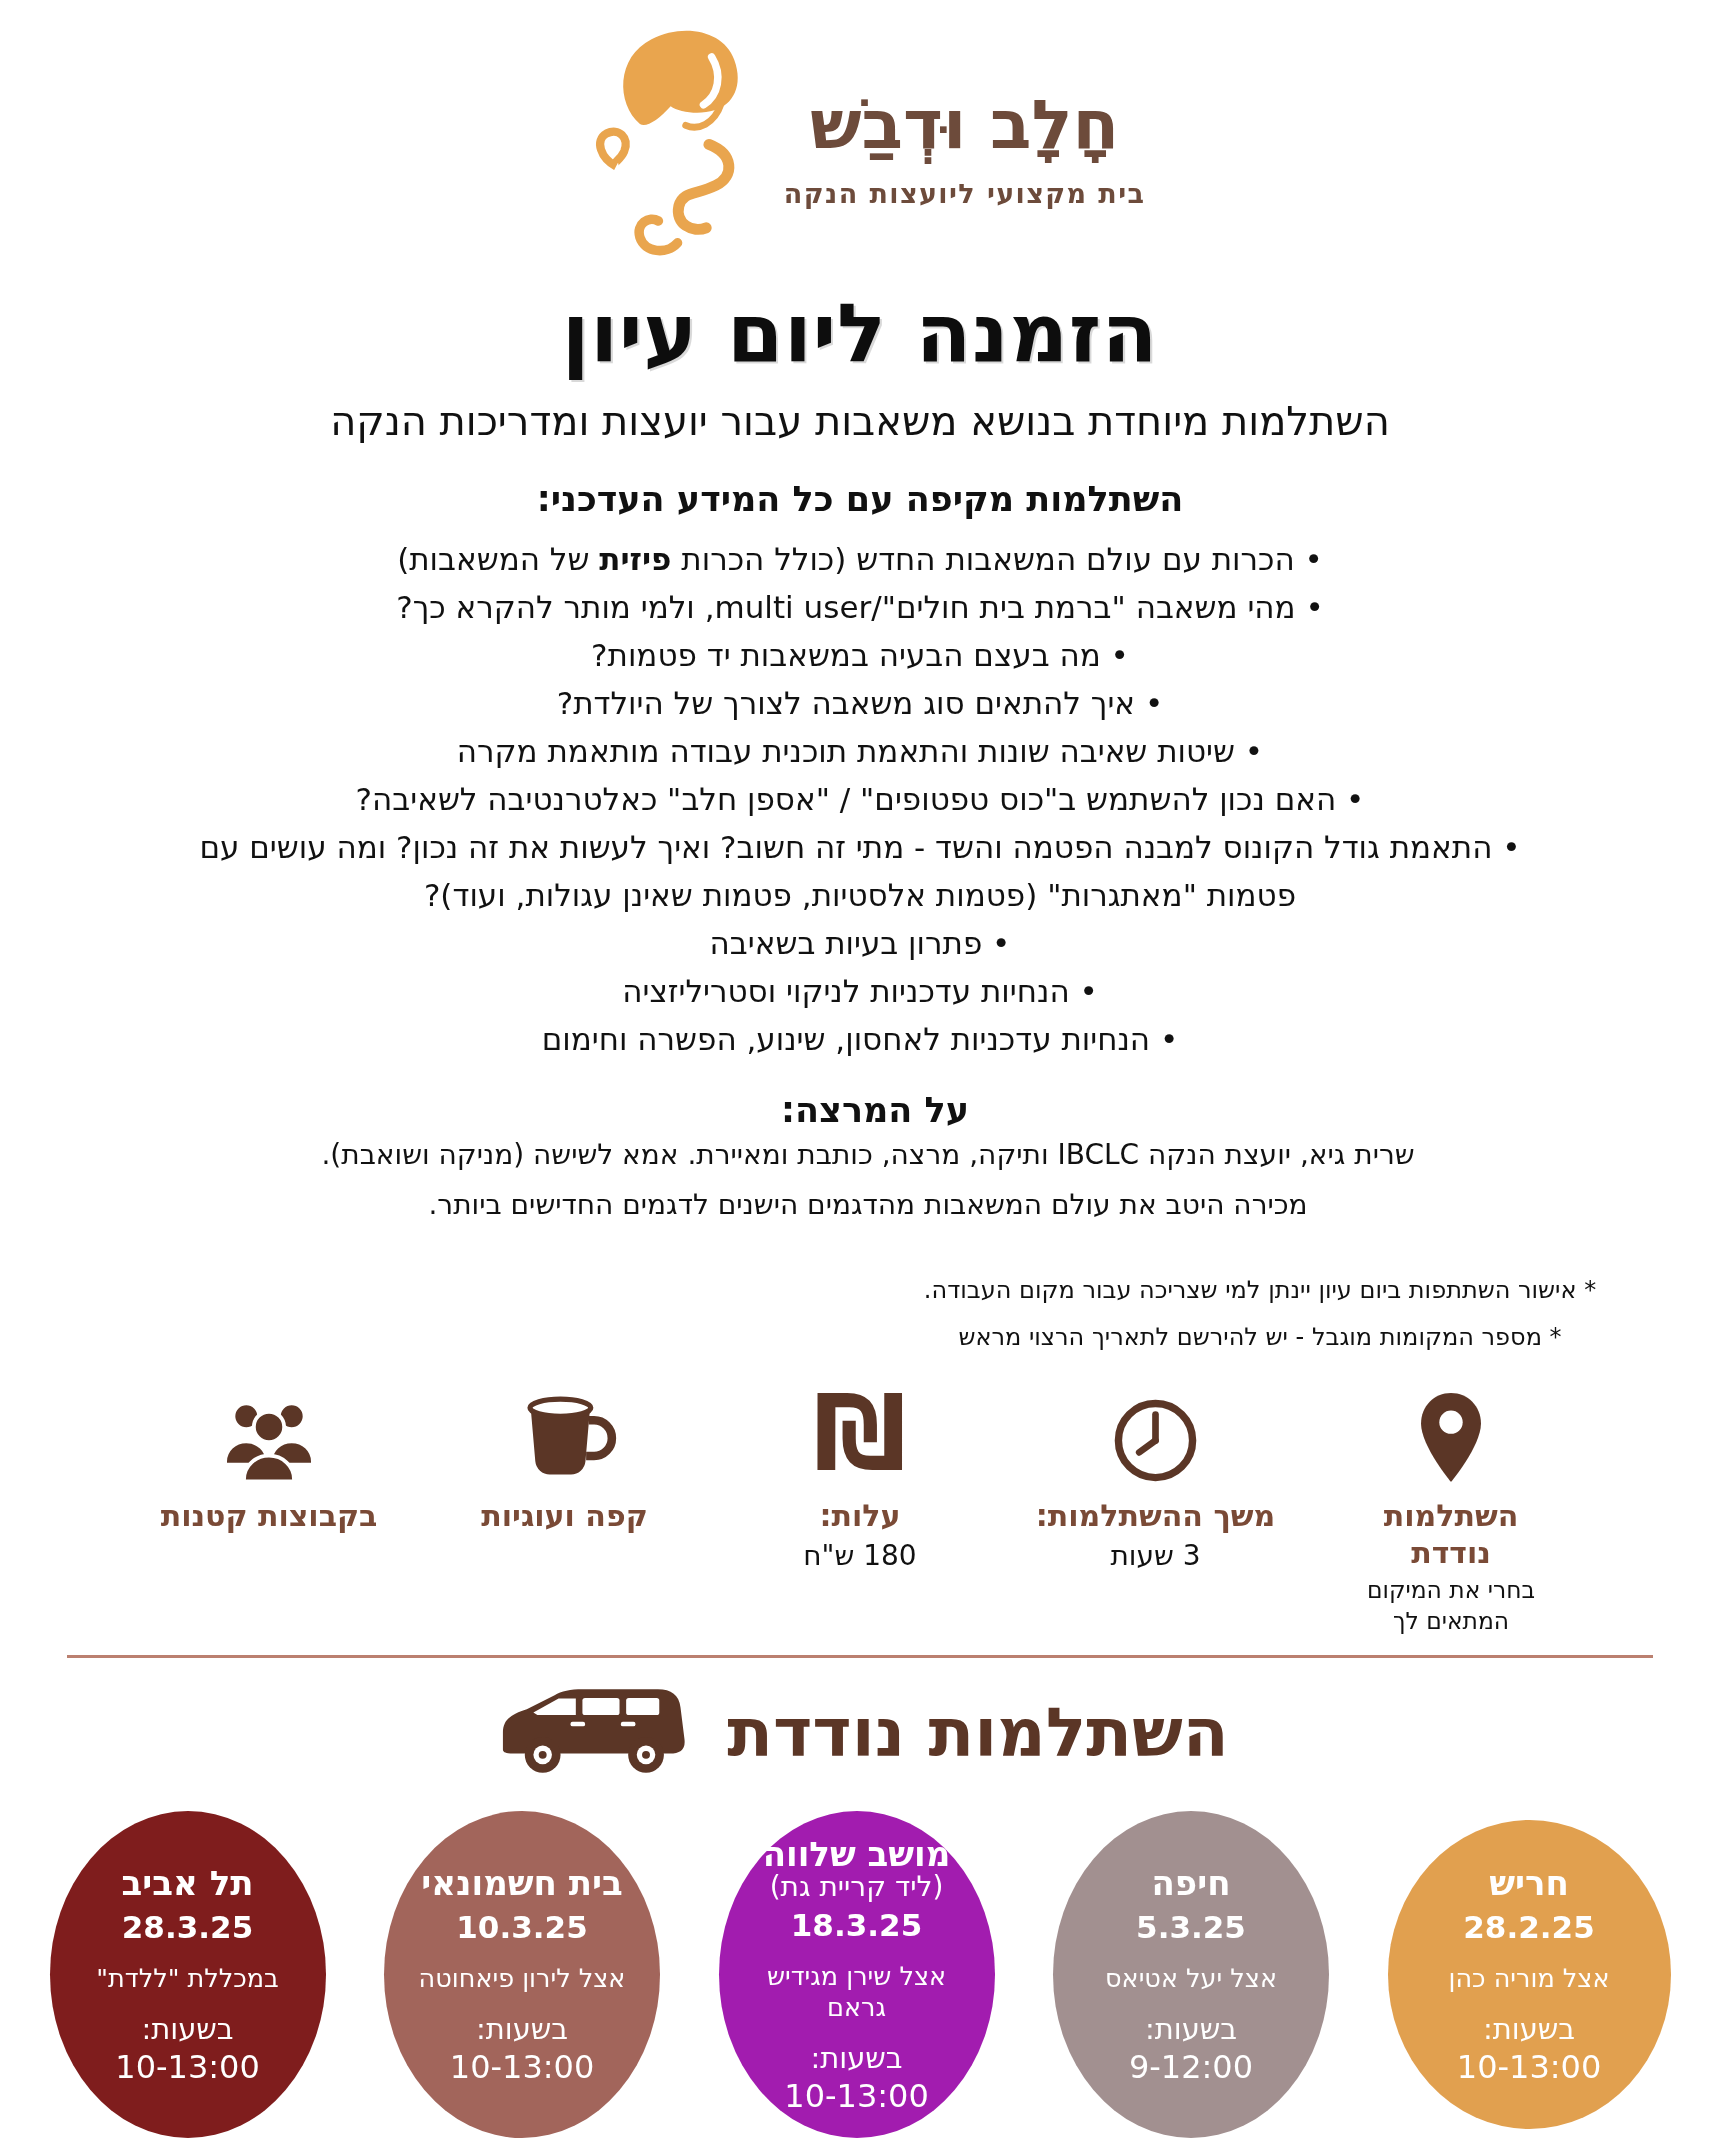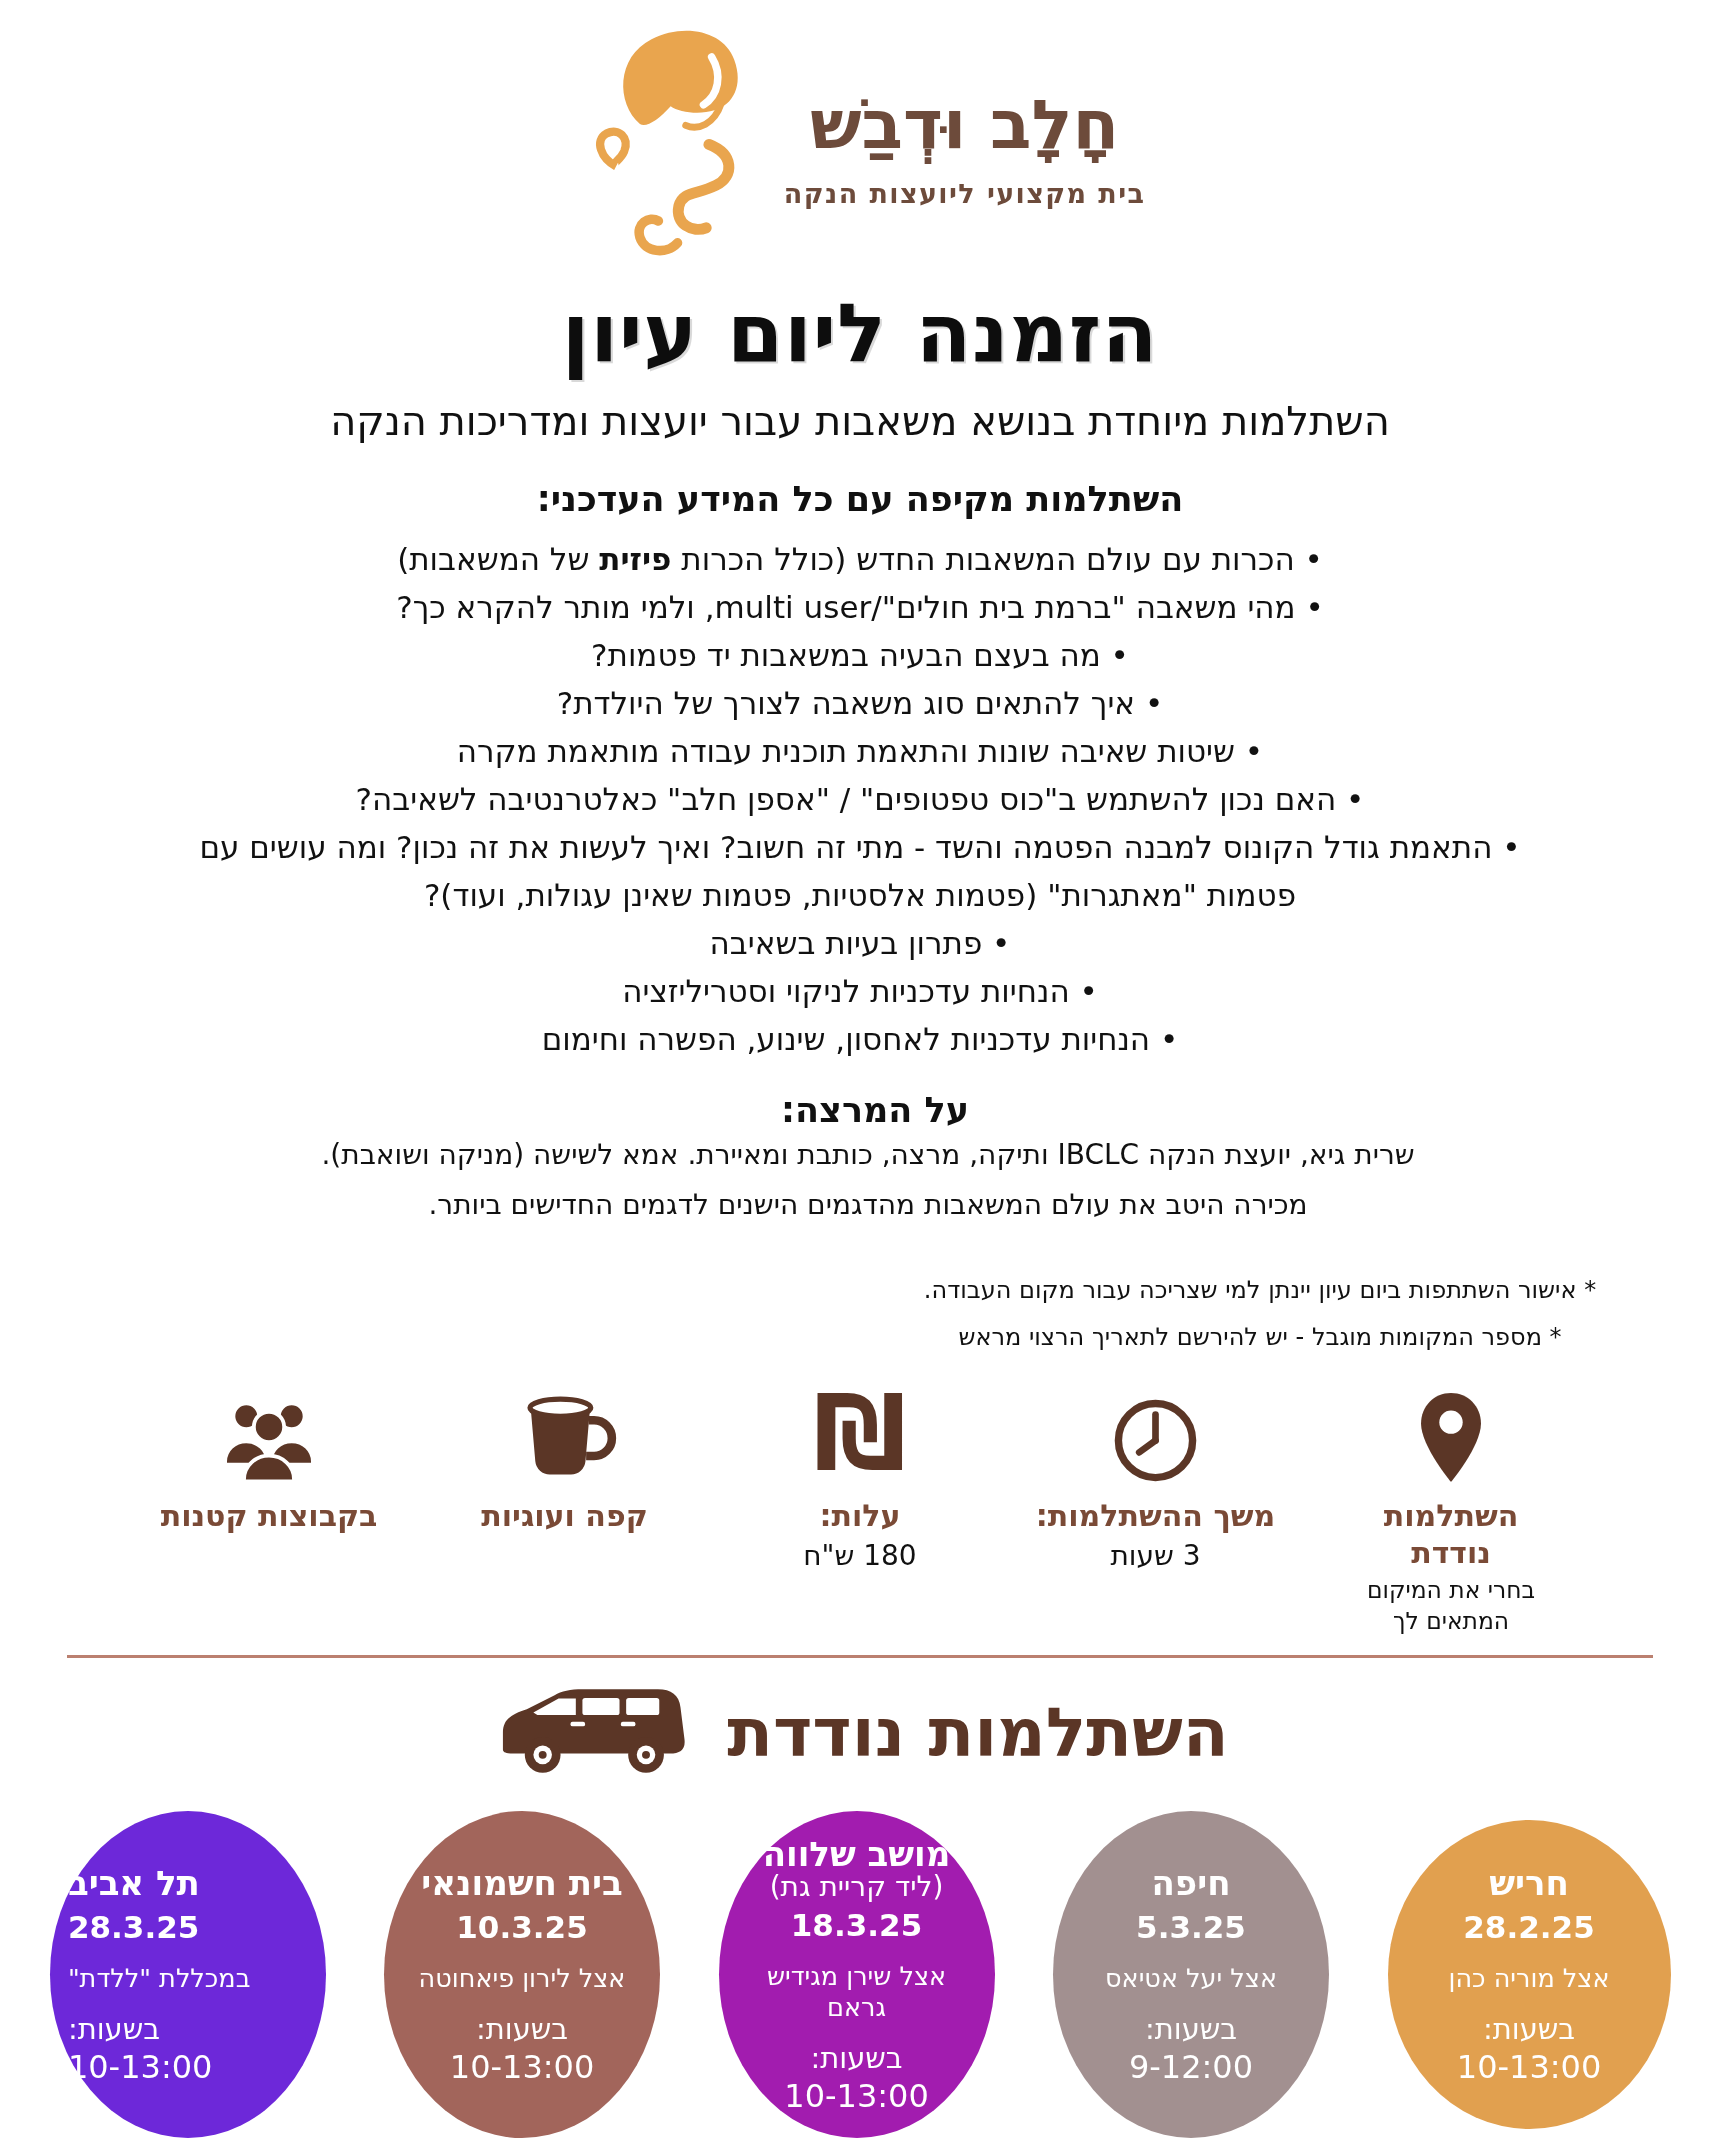--- a/index.html
+++ b/index.html
@@ -225,21 +225,21 @@
     </div>
 
     <div class="stop" style="background-color: rgb(162, 101, 91);">
       <div class="stop-city">בית חשמונאי</div>
       <div class="stop-date">10.3.25</div>
       <div class="stop-venue">אצל לירון פיאחוטה</div>
       <div class="stop-hours-label">בשעות:</div>
       <div class="stop-hours">10-13:00</div>
     </div>
 
-    <div class="stop" style="background-color: #6d28d9; align-items: flex-end;">
+    <div class="stop" style="background-color: #7f1d1d;">
       <div class="stop-city">תל אביב</div>
       <div class="stop-date">28.3.25</div>
       <div class="stop-venue">במכללת "ללדת"</div>
       <div class="stop-hours-label">בשעות:</div>
       <div class="stop-hours">10-13:00</div>
     </div>
 
   </div>
 
 </div>

